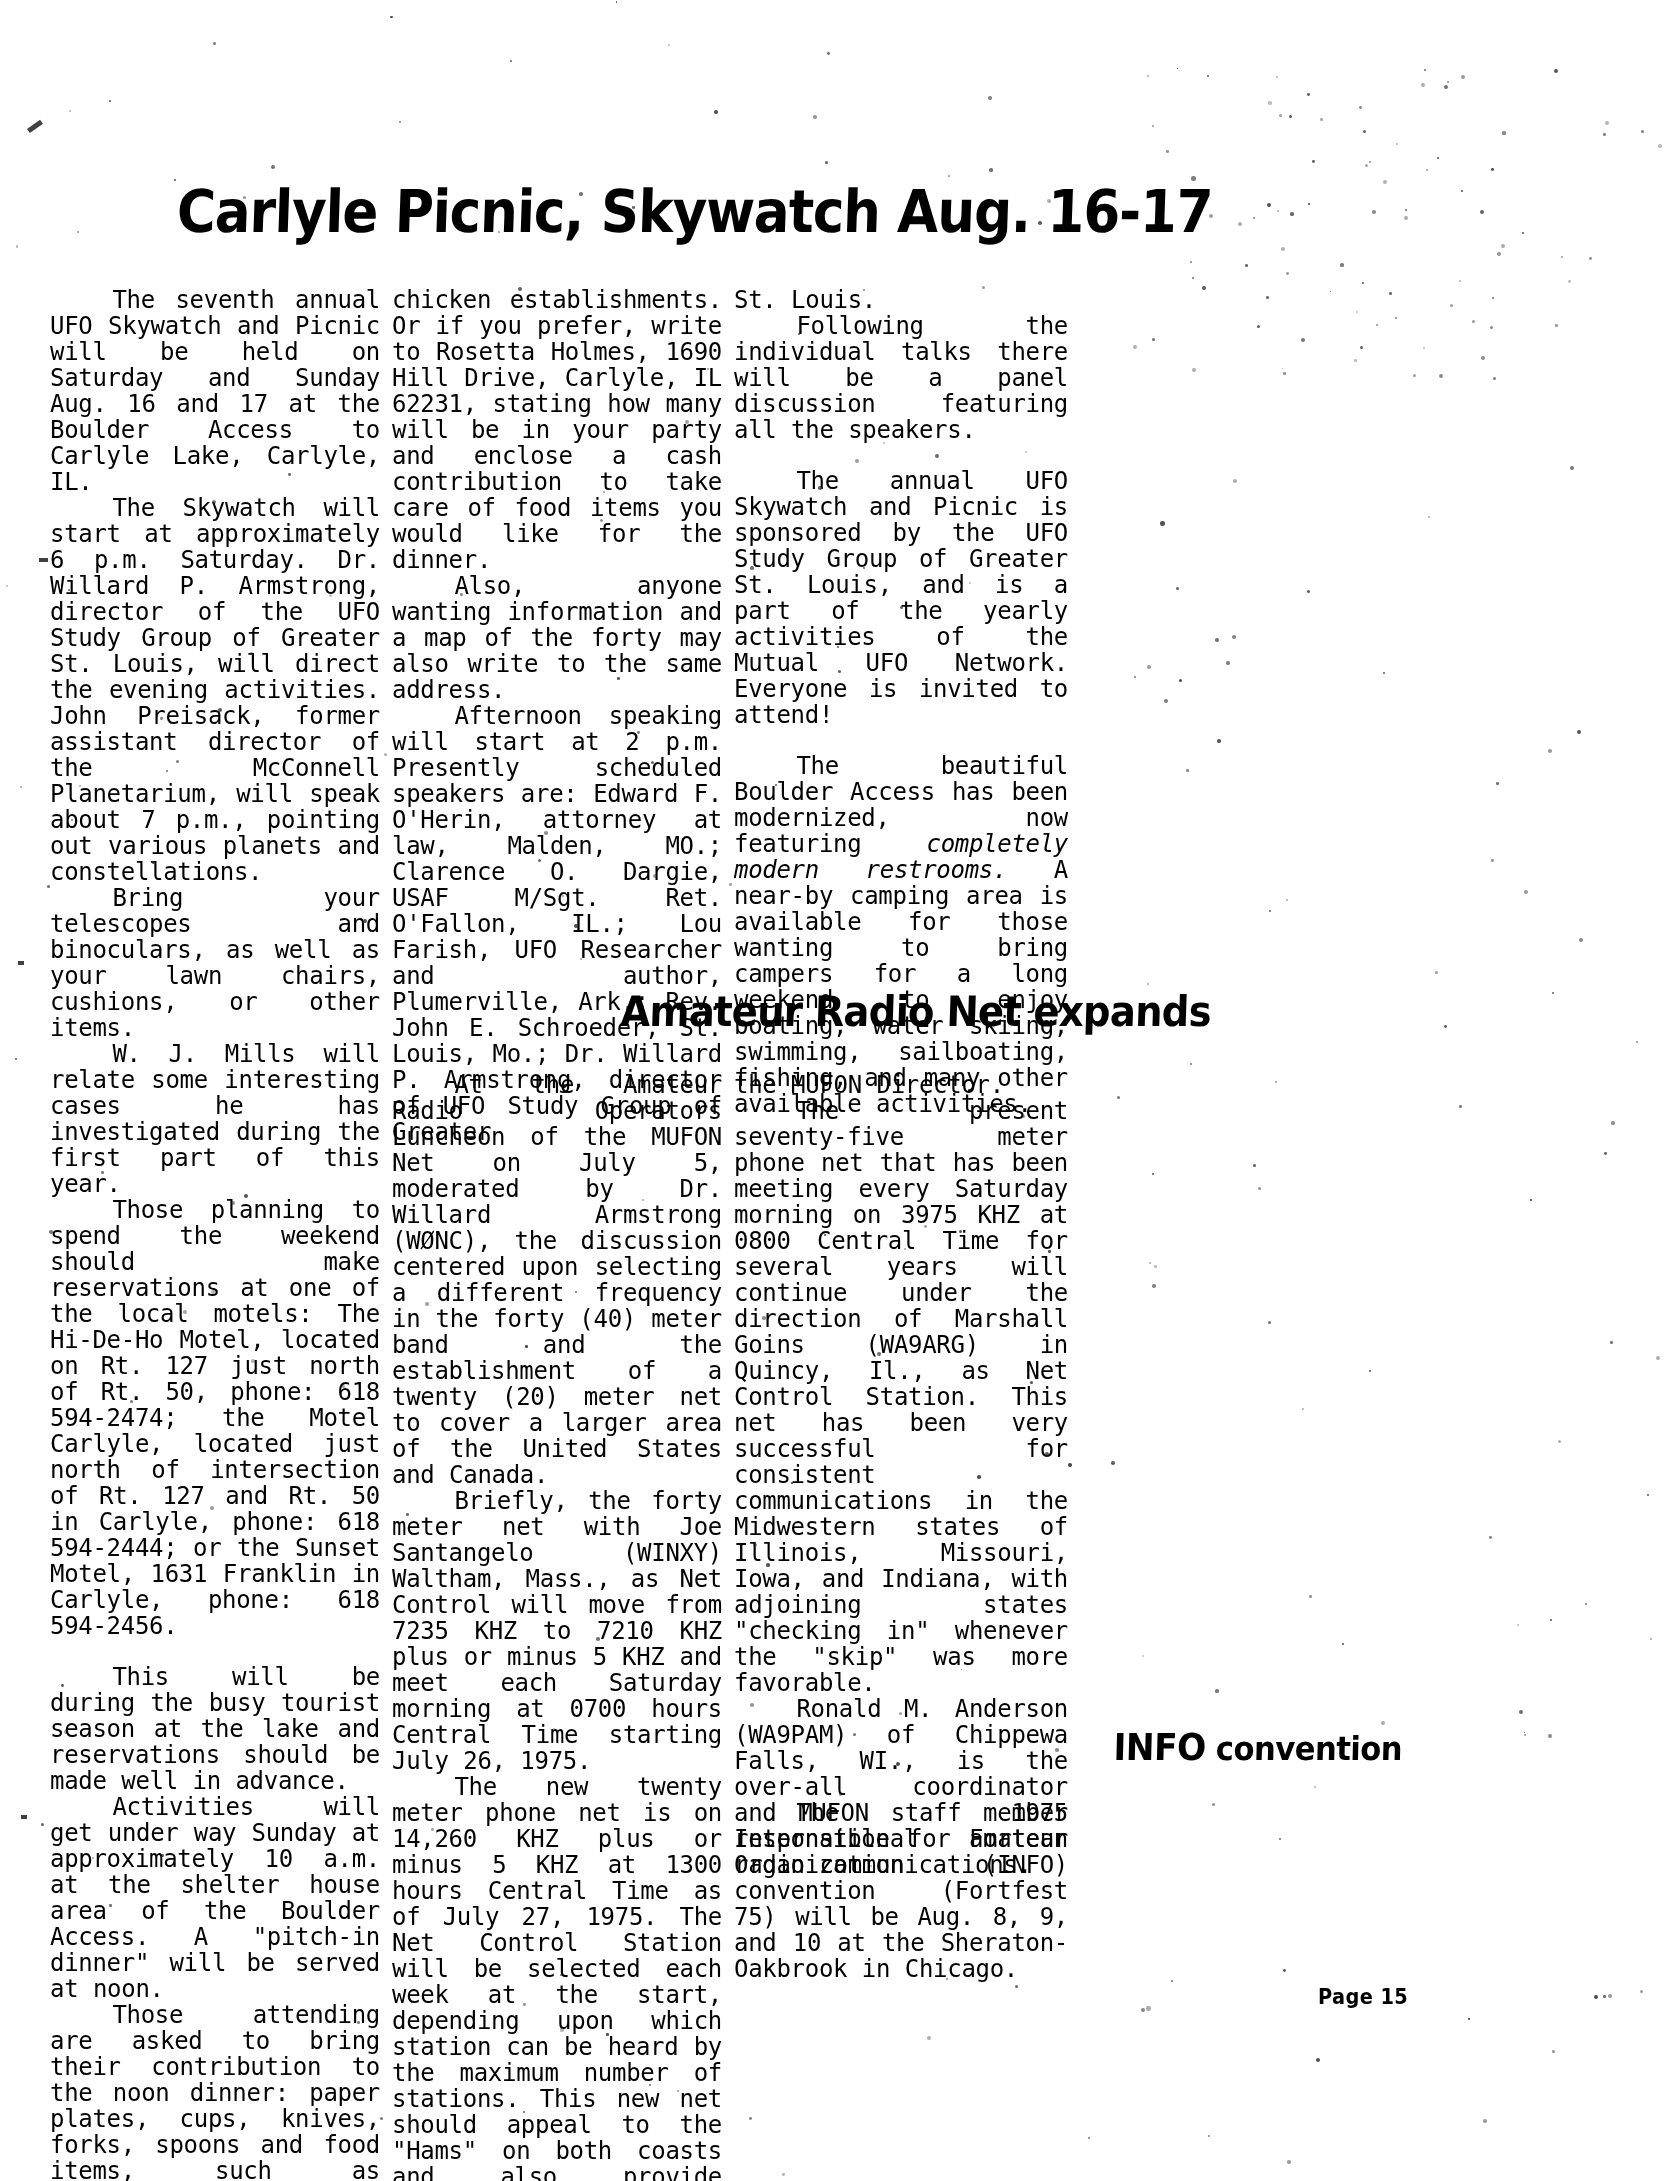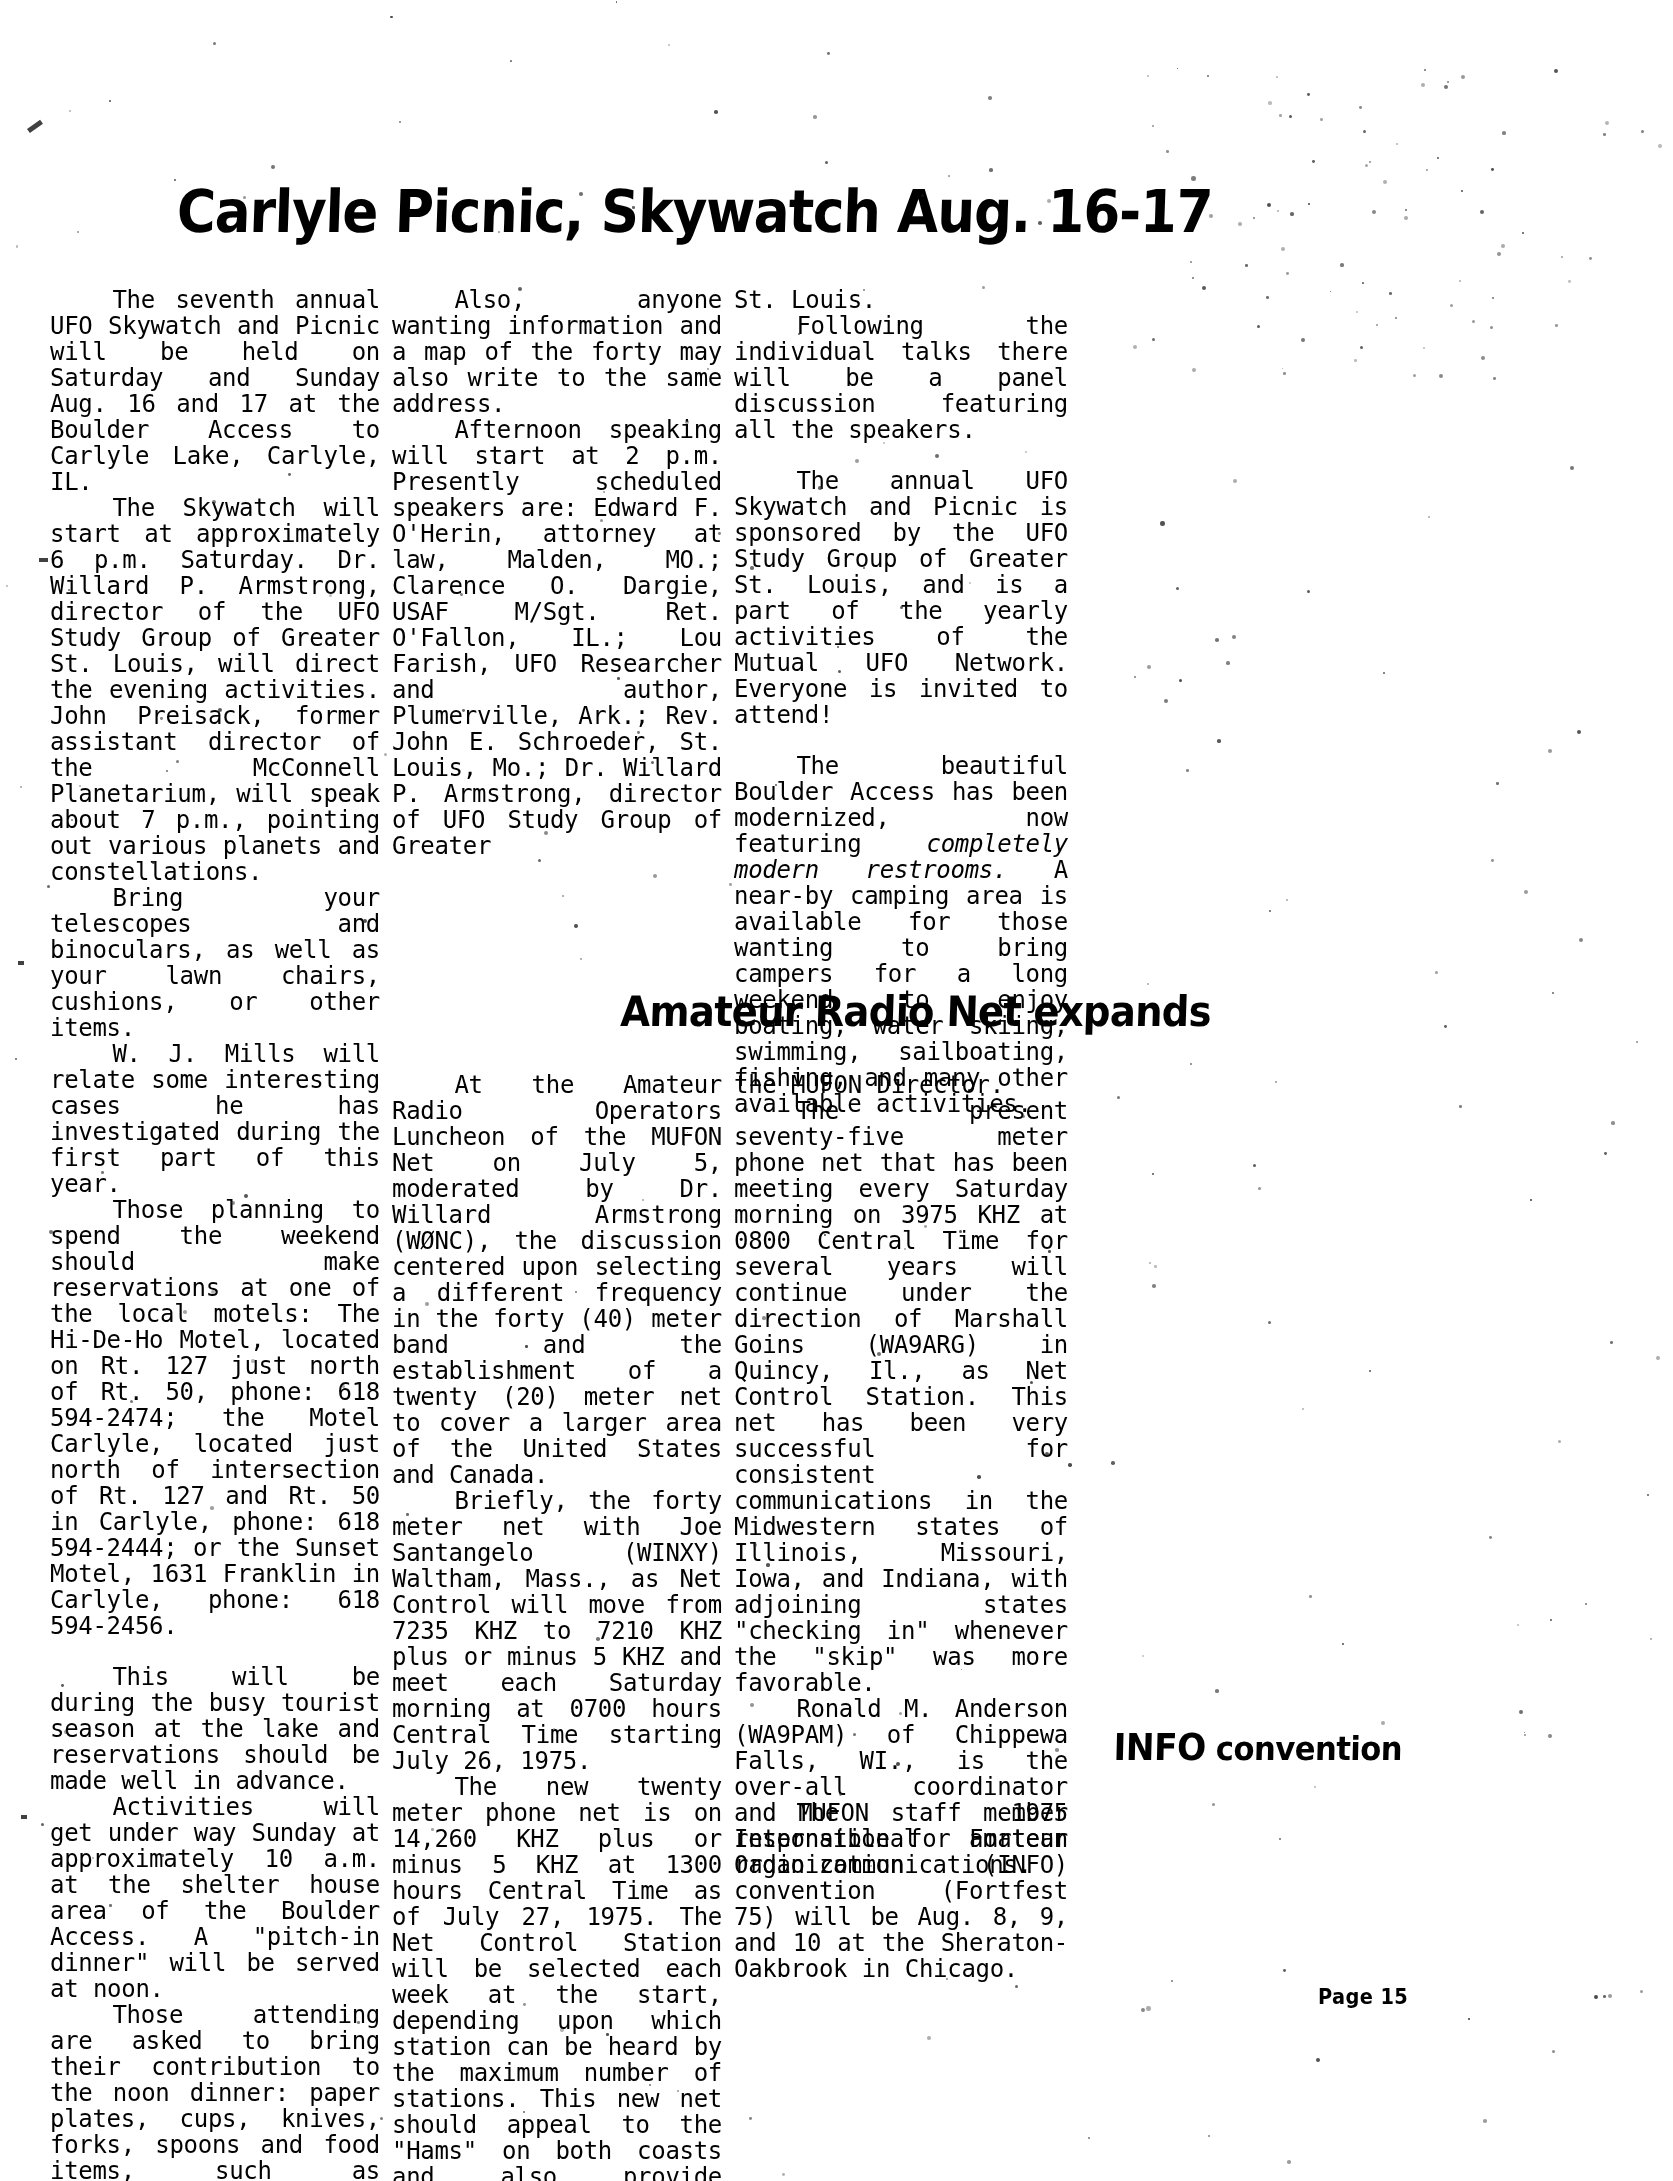--- a/index.html
+++ b/index.html
@@ -475,20 +475,21 @@
       <p>Bring your telescopes and binoculars, as well as your lawn chairs, cushions, or other items.</p>
       <p>W. J. Mills will relate some interesting cases he has investigated during the first part of this year.</p>
       <p>Those planning to spend the weekend should make reservations at one of the local motels: The Hi-De-Ho Motel, located on Rt. 127 just north of Rt. 50, phone: 618 594-2474; the Motel Carlyle, located just north of intersection of Rt. 127 and Rt. 50 in Carlyle, phone: 618 594-2444; or the Sunset Motel, 1631 Franklin in Carlyle, phone: 618 594-2456.</p>
       <p class="gap">This will be during the busy tourist season at the lake and reservations should be made well in advance.</p>
       <p>Activities will get under way Sunday at approximately 10 a.m. at the shelter house area of the Boulder Access. A "pitch-in dinner" will be served at noon.</p>
       <p>Those attending are asked to bring their contribution to the noon dinner: paper plates, cups, knives, forks, spoons and food items, such as vegetable dishes, meat casseroles, fried chicken, baked ham, pickles, potato chips and any non-perishable fruit or vegetable salads.</p>
       <p>Those traveling far may want to pick up food items at one of the local groceries or drive-in</p>
     </div>
 
     <div class="col" id="col2a">
+      <p class="nogap-cont">chicken establishments. Or if you prefer, write to Rosetta Holmes, 1690 Hill Drive, Carlyle, IL 62231, stating how many will be in your party and enclose a cash contribution to take care of food items you would like for the dinner.</p>
       <p>Also, anyone wanting information and a map of the forty may also write to the same address.</p>
       <p>Afternoon speaking will start at 2 p.m. Presently scheduled speakers are: Edward F. O'Herin, attorney at law, Malden, MO.; Clarence O. Dargie, USAF M/Sgt. Ret. O'Fallon, IL.; Lou Farish, UFO Researcher and author, Plumerville, Ark.; Rev. John E. Schroeder, St. Louis, Mo.; Dr. Willard P. Armstrong, director of UFO Study Group of Greater</p>
     </div>
 
     <div class="col" id="col3a">
       <p class="nogap-cont">St. Louis.</p>
       <p>Following the individual talks there will be a panel discussion featuring all the speakers.</p>
       <p class="gap">The annual UFO Skywatch and Picnic is sponsored by the UFO Study Group of Greater St. Louis, and is a part of the yearly activities of the Mutual UFO Network. Everyone is invited to attend!</p>
       <p class="gap">The beautiful Boulder Access has been modernized, now featuring <i>completely modern restrooms.</i> A near-by camping area is available for those wanting to bring campers for a long weekend to enjoy boating, water skiing, swimming, sailboating, fishing, and many other available activities.</p>
     </div>

